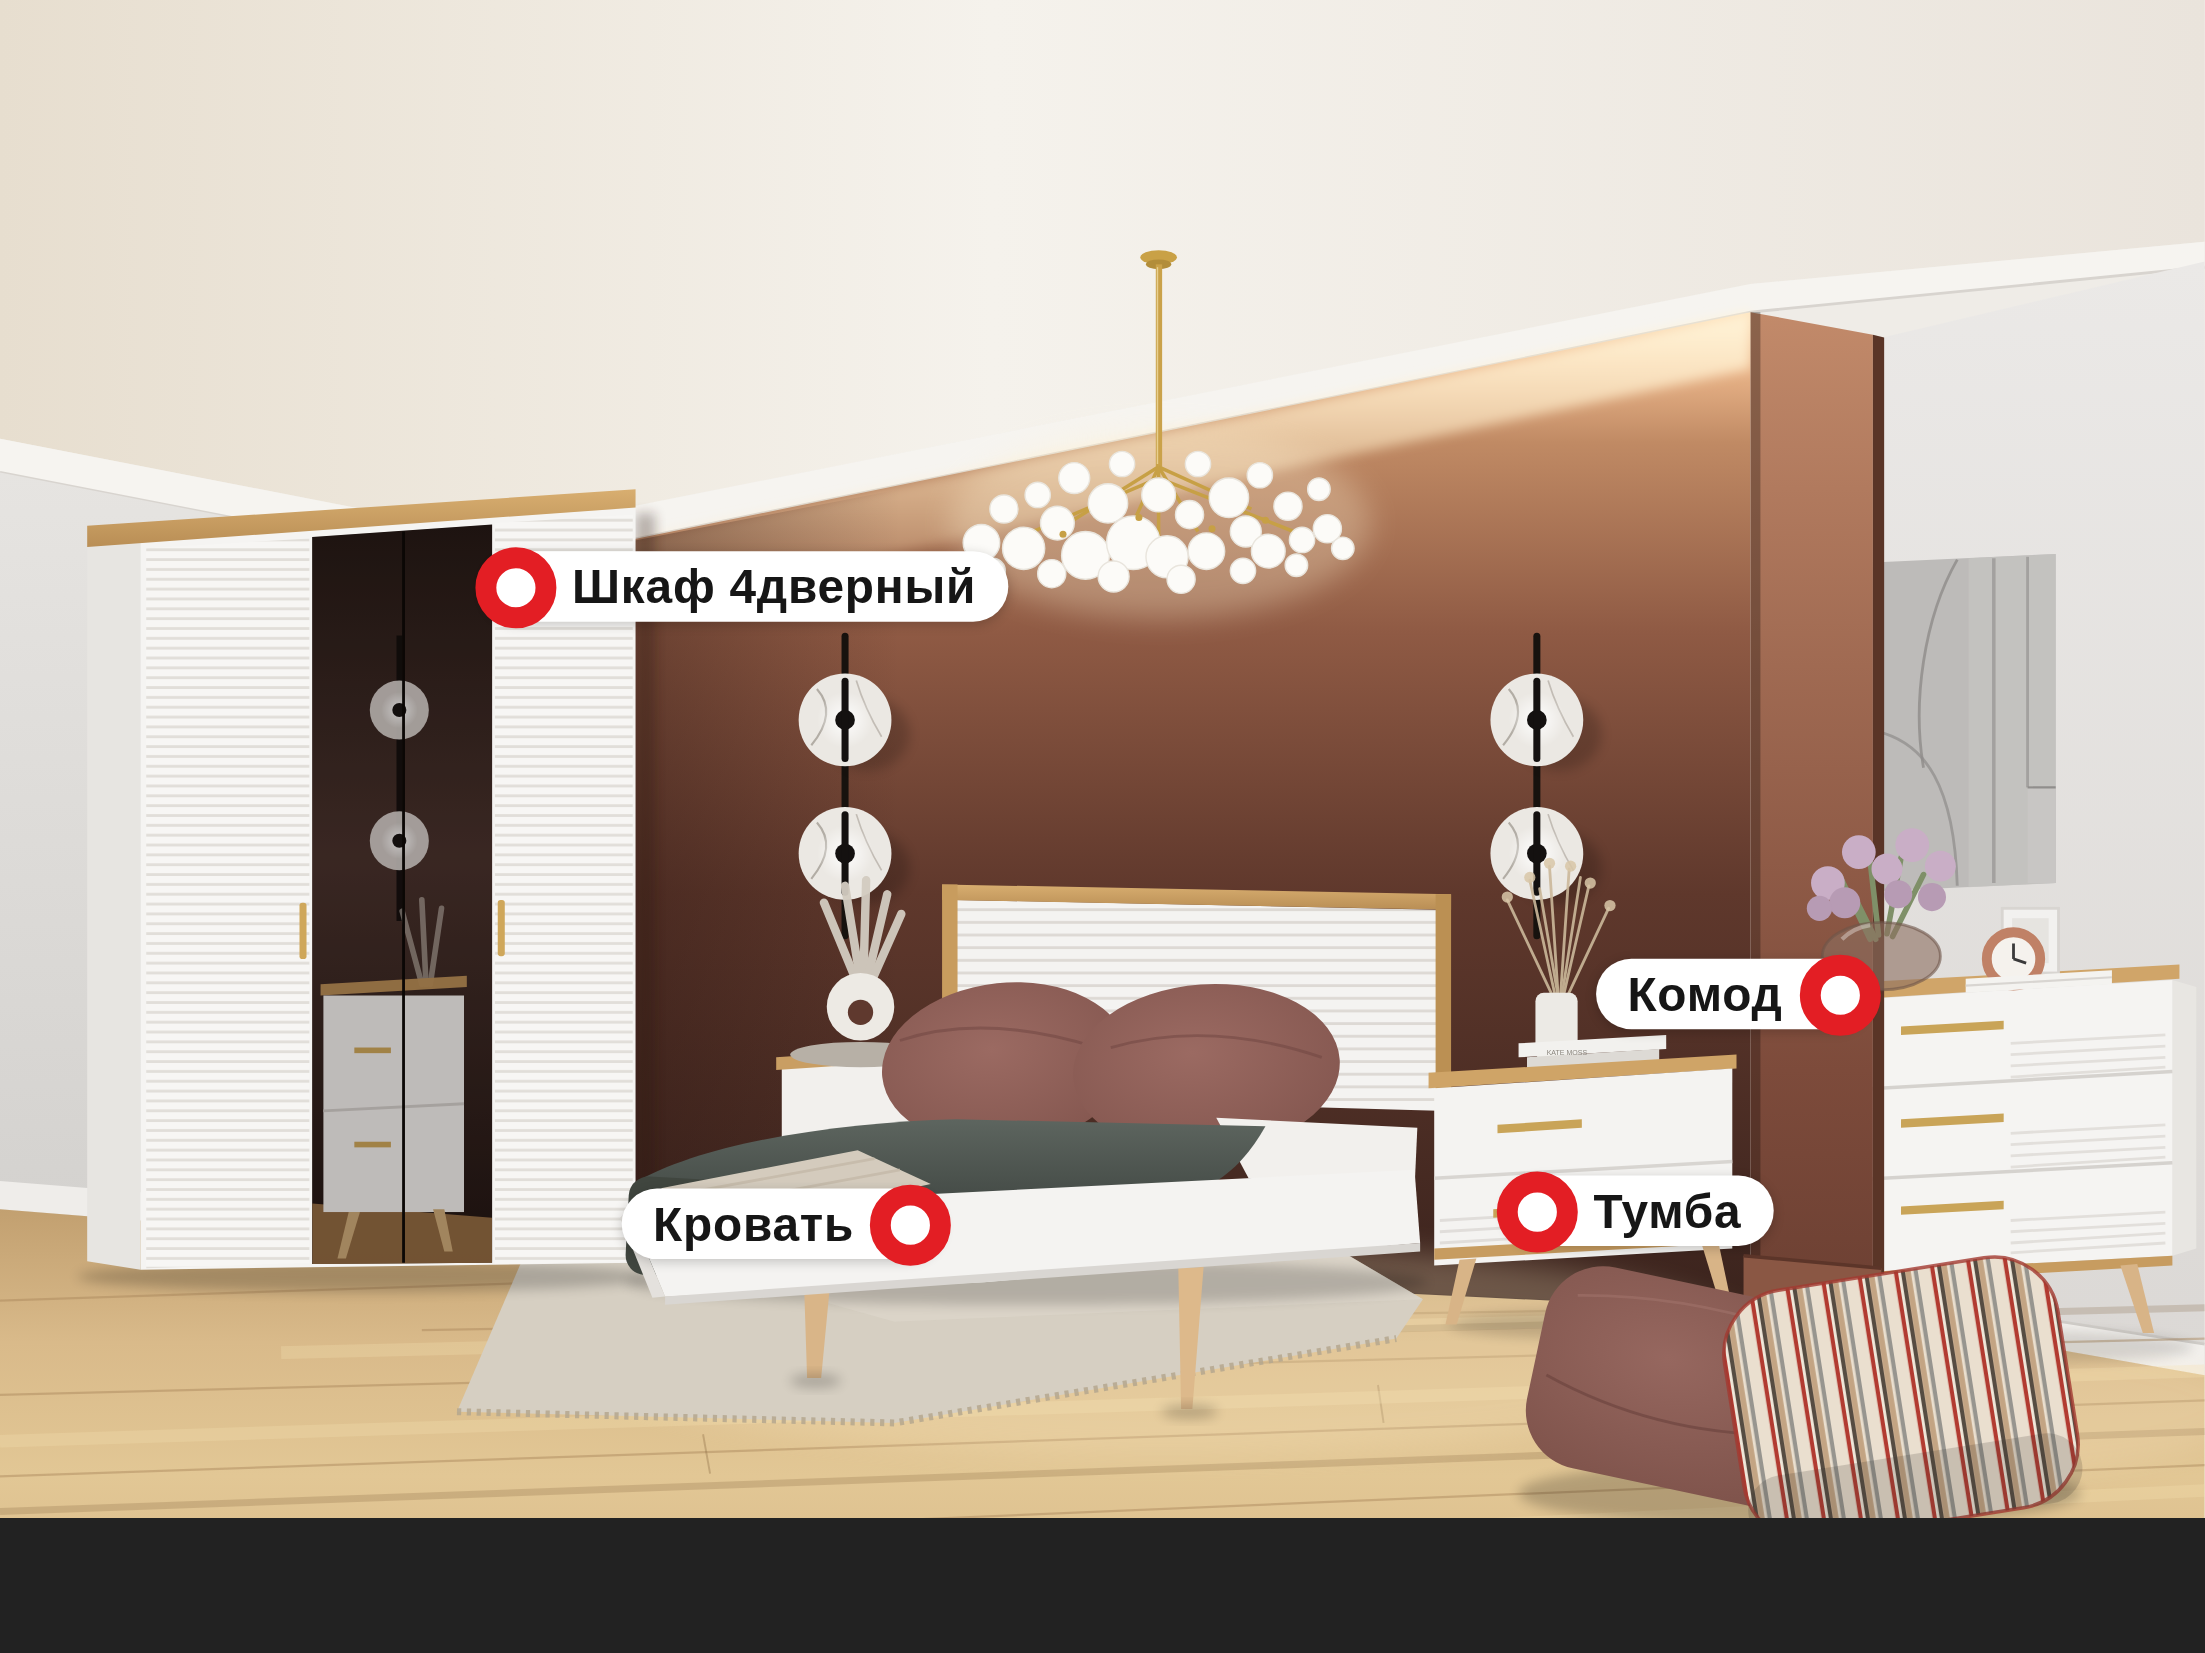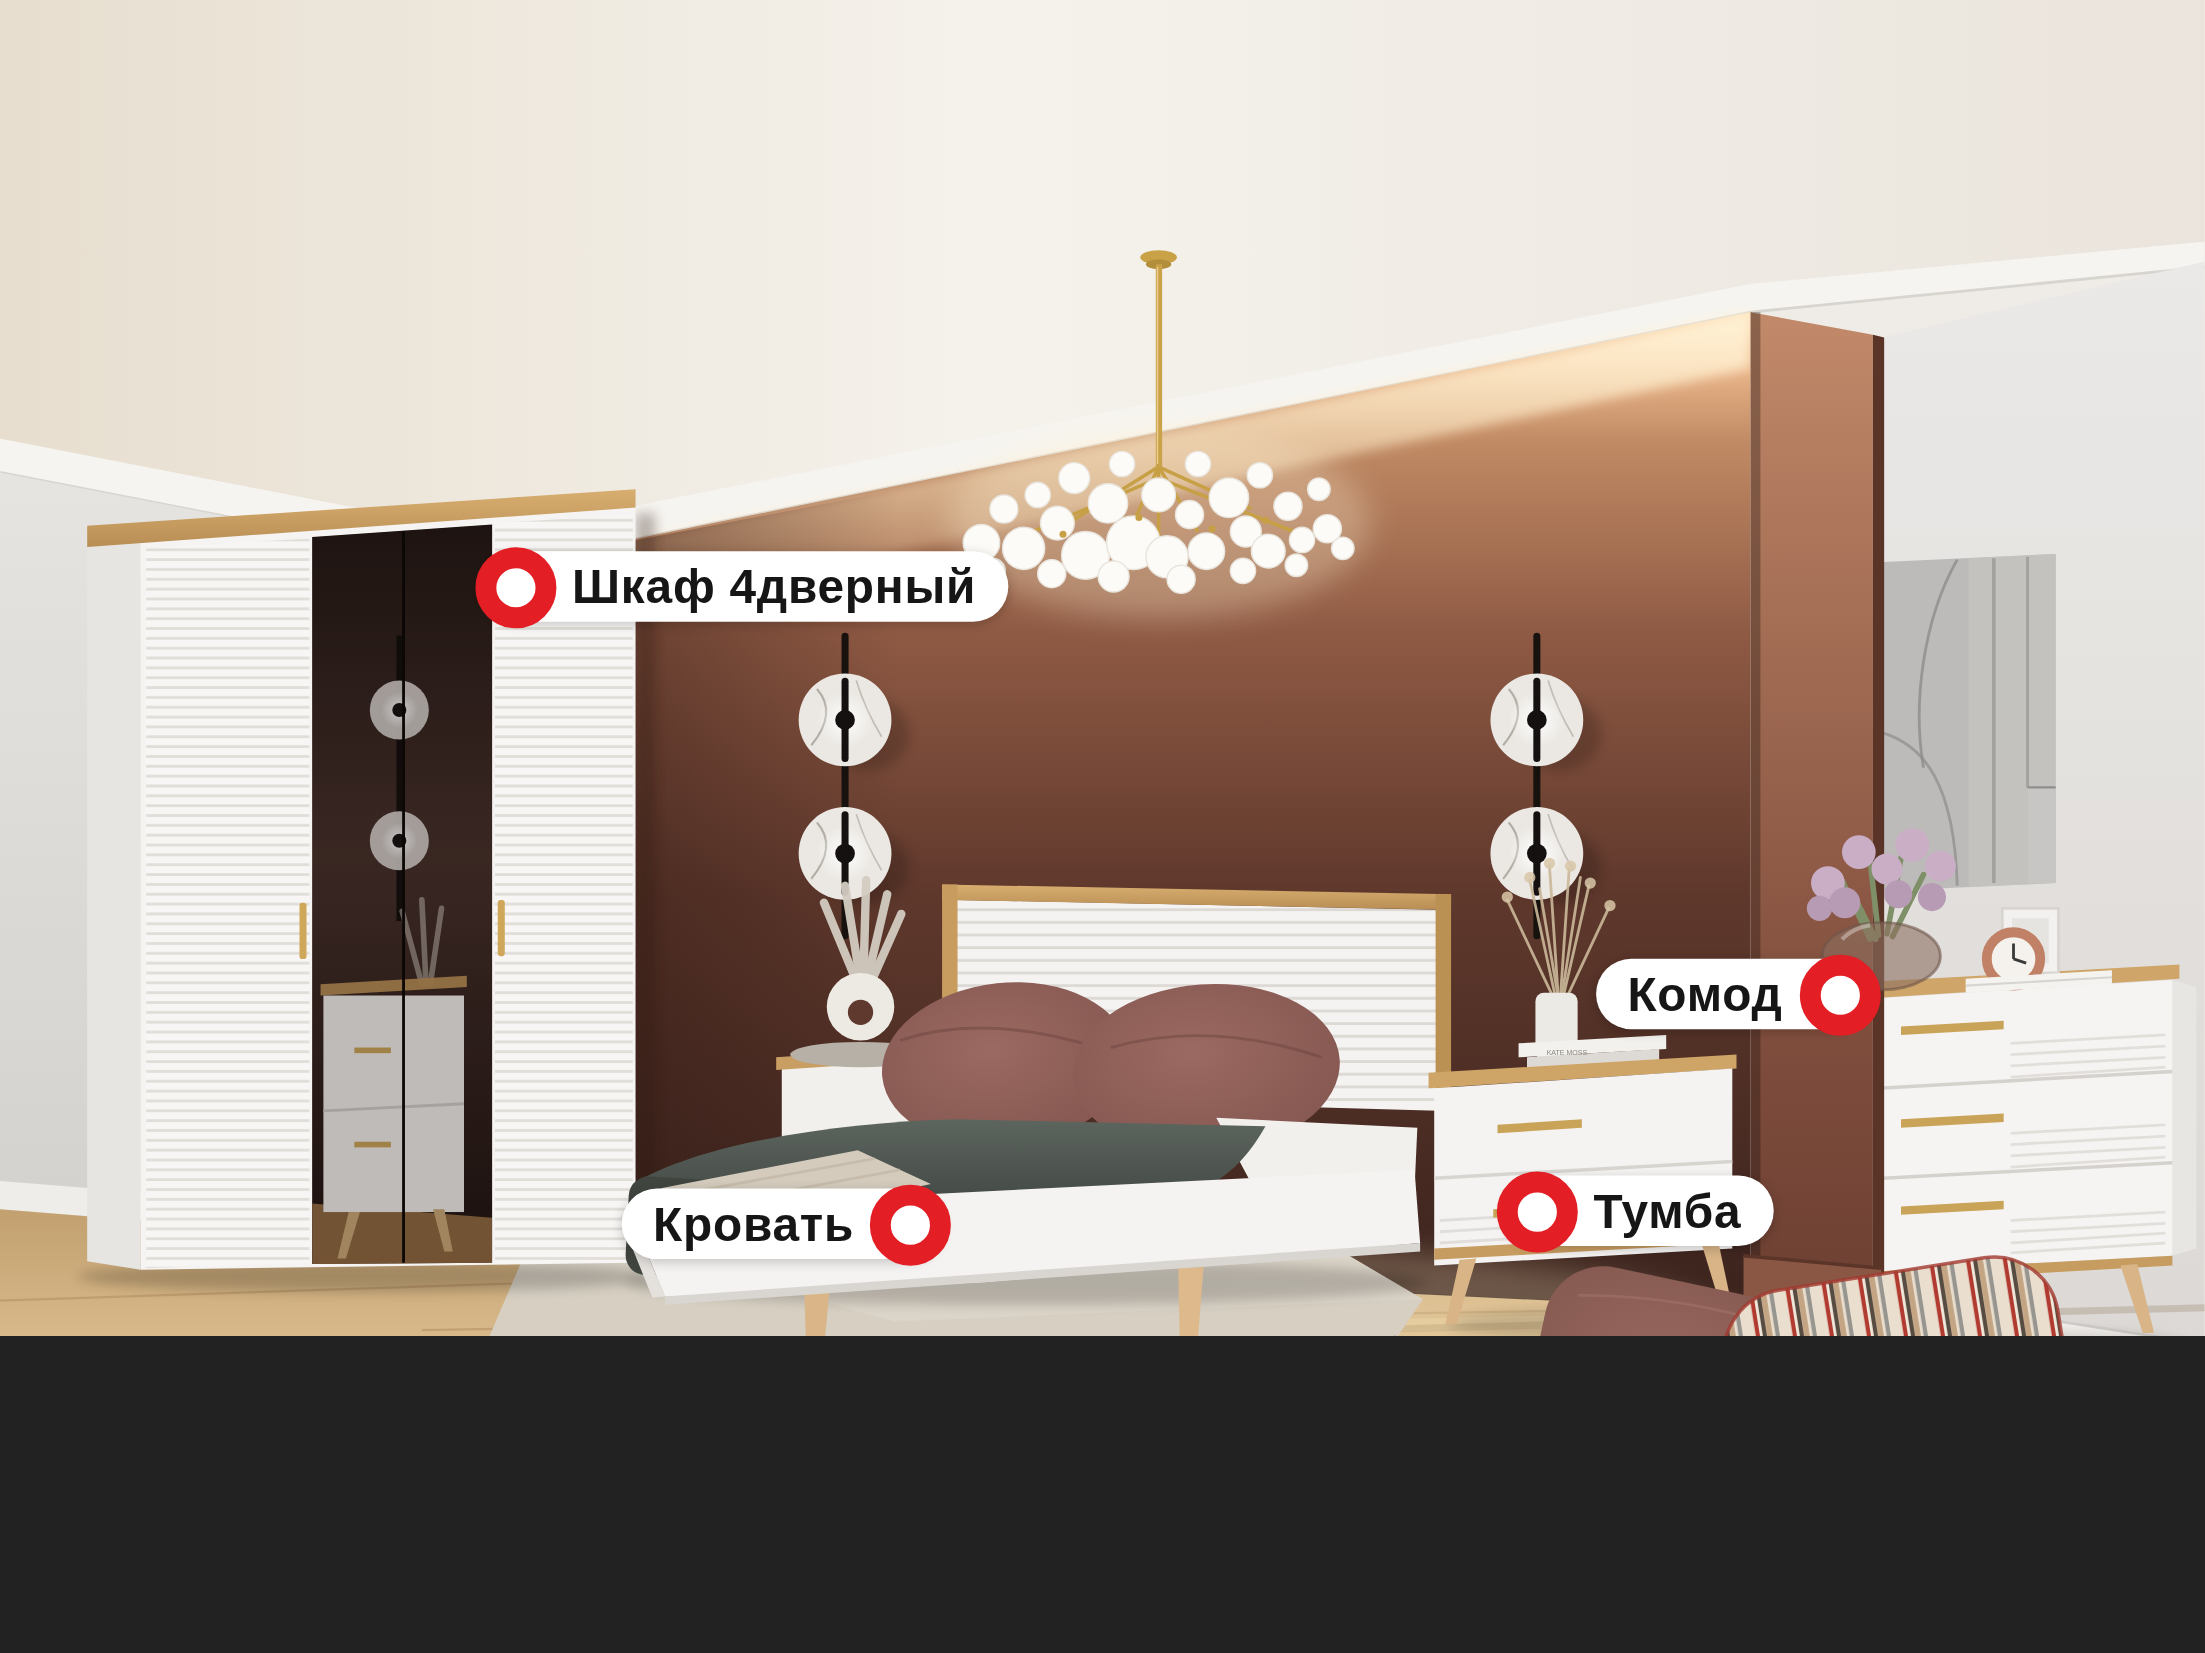--- a/index.html
+++ b/index.html
@@ -1,16 +1,16 @@
 <!DOCTYPE html>
 <html style="font-size:8.6px"><head>
 <meta charset="utf-8">
 <style>
   html,body{margin:0;padding:0;background:#222;}
-  #viewport{position:relative;width:2205px;height:1336px;overflow:hidden;background:#efece7;}
+  #viewport{position:relative;width:2205px;height:1518px;overflow:hidden;background:#efece7;}
   #stage{position:absolute;left:0;top:0;width:844px;height:633px;
          transform:scale(2.612244898);transform-origin:0 0;
          font-family:"Liberation Sans",sans-serif;}
   #scene-svg{position:absolute;left:0;top:0;}
   .hotspot{position:absolute;height:27px;background:#ffffff;border-radius:14px;
            display:flex;align-items:center;color:#161616;
            font-weight:700;font-size:18.3px;line-height:1;white-space:nowrap;
            box-shadow:0 1.1px 4.3px rgba(0,0,0,0.20);}
   .hotspot .txt{position:relative;top:0.5px;letter-spacing:0.3px;}
   .m-left{padding:0 12px 0 34px;}

